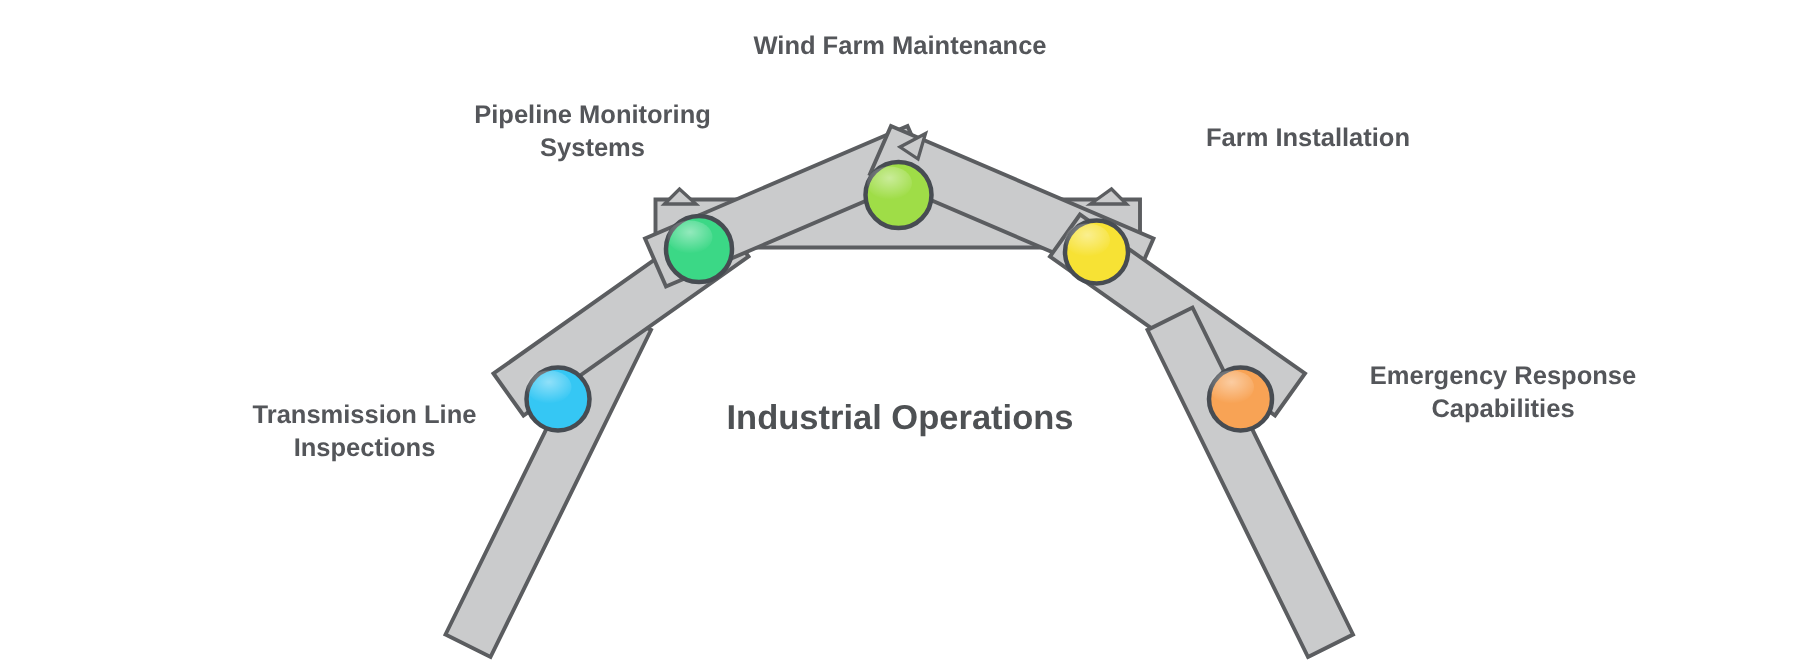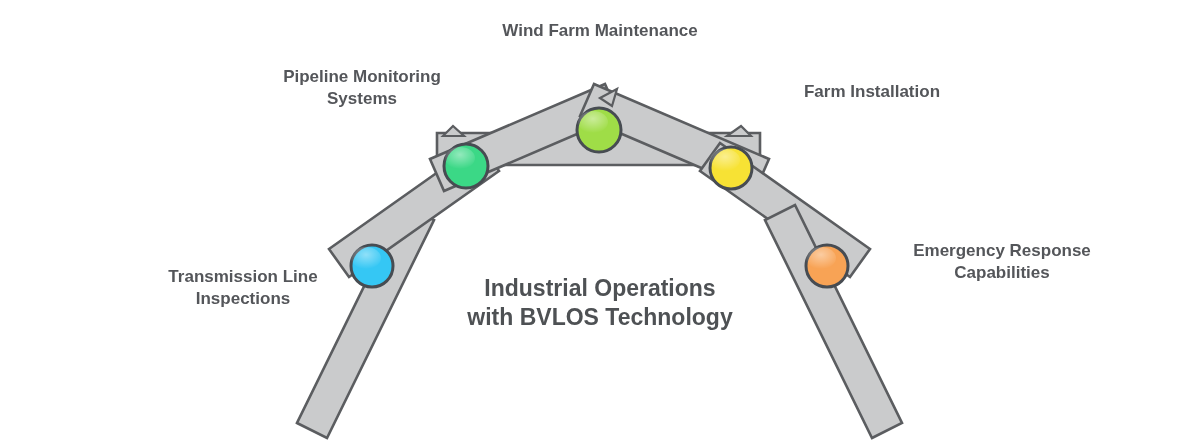--- a/index.html
+++ b/index.html
@@ -104,37 +104,36 @@
     <ellipse cx="725" cy="160" rx="15" ry="11" fill="url(#sheen)"></ellipse>
 
     <circle class="node-circle" cx="827" cy="266" r="21" fill="#f8a355"></circle>
     <ellipse cx="821" cy="258" rx="15" ry="11" fill="url(#sheen)"></ellipse>
   </svg>
 
   <div class="label" style="left:600px; top:20px;">
     <div>Wind Farm Maintenance</div>
   </div>
 
-  <div class="label" style="left:362px; top:66px;">
+  <div class="label" style="left:395px; top:66px;">
     <div>Pipeline Monitoring</div>
     <div>Systems</div>
   </div>
 
   <div class="label" style="left:872px; top:81px;">
     <div>Farm Installation</div>
   </div>
 
   <div class="label" style="left:243px; top:218px;margin-top:48px;">
     <div>Transmission Line</div>
     <div>Inspections</div>
   </div>
 
   <div class="label" style="left:1002px; top:240px;">
     <div>Emergency Response</div>
     <div>Capabilities</div>
   </div>
 
-  <div class="title" style="left:600px; top:274px;">
+  <div class="title" style="left:600px; top:264px;">
     <div>Industrial Operations</div>
-    <div>with BVLOS Technology</div>
   </div>
 
 </div>
 
 </body></html>

